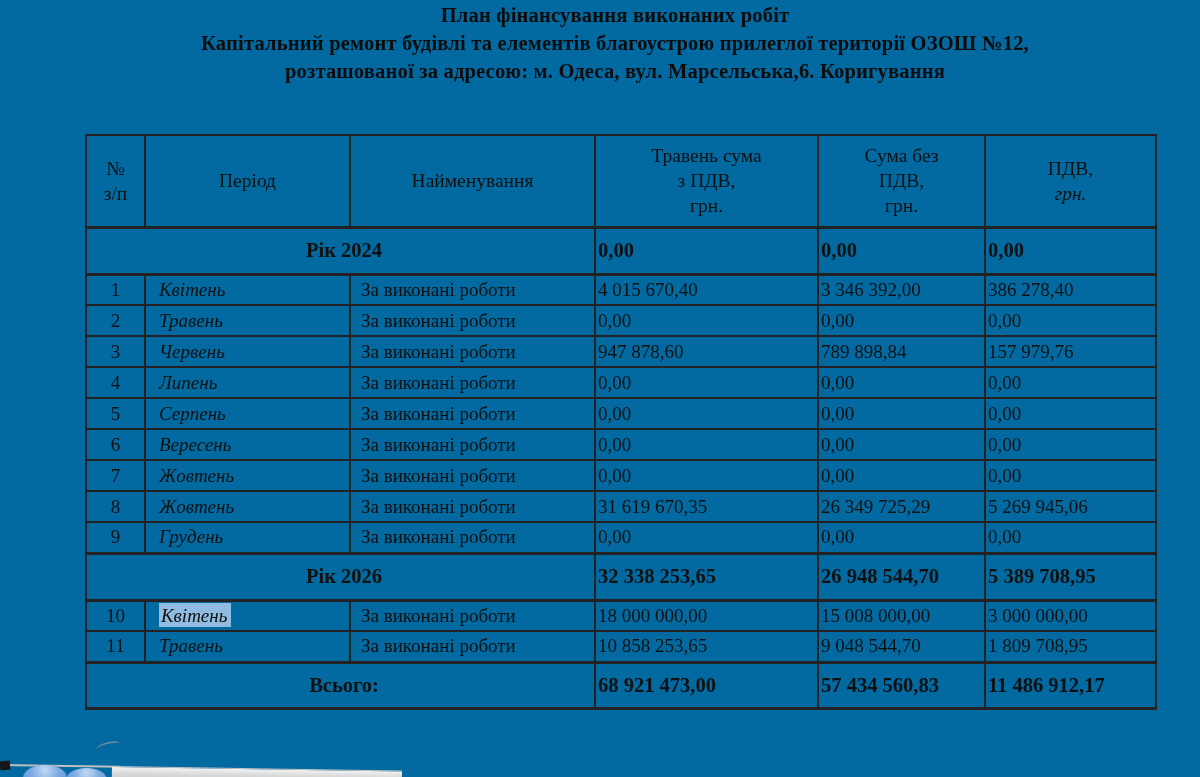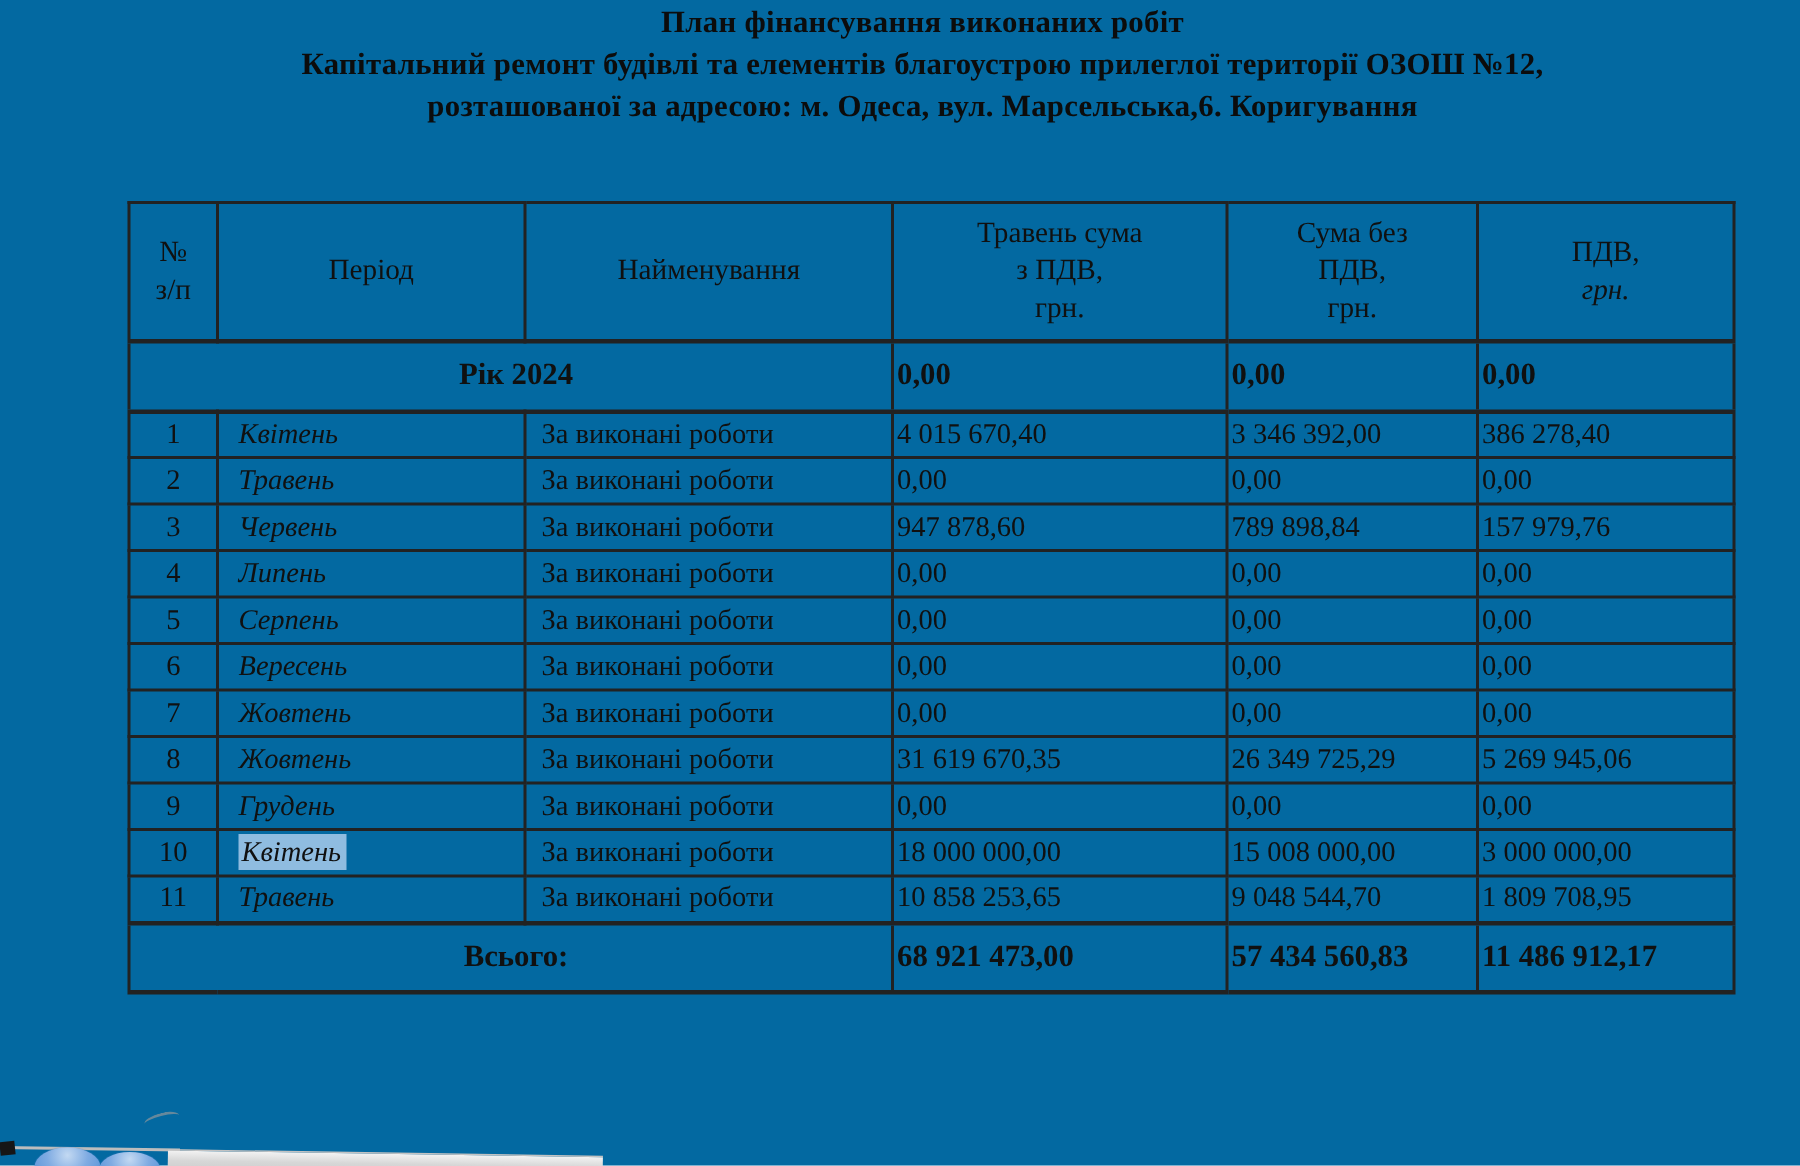--- a/index.html
+++ b/index.html
@@ -225,20 +225,26 @@
 
       <tr class="month-row">
         <td class="num-cell">9</td>
         <td class="period-cell">Грудень</td>
         <td class="name-cell">За виконані роботи</td>
         <td class="val-cell">0,00</td>
         <td class="val-cell">0,00</td>
         <td class="val-cell">0,00</td>
       </tr>
 
+      <tr class="year-row">
+        <td class="year-label-cell" colspan="3">Рік 2026</td>
+        <td class="val-cell">32 338 253,65</td>
+        <td class="val-cell">26 948 544,70</td>
+        <td class="val-cell">5 389 708,95</td>
+      </tr>
 
       <tr class="month-row">
         <td class="num-cell">10</td>
         <td class="period-cell"><span class="selection-highlight">Квітень</span></td>
         <td class="name-cell">За виконані роботи</td>
         <td class="val-cell">18 000 000,00</td>
         <td class="val-cell">15 008 000,00</td>
         <td class="val-cell">3 000 000,00</td>
       </tr>
 

